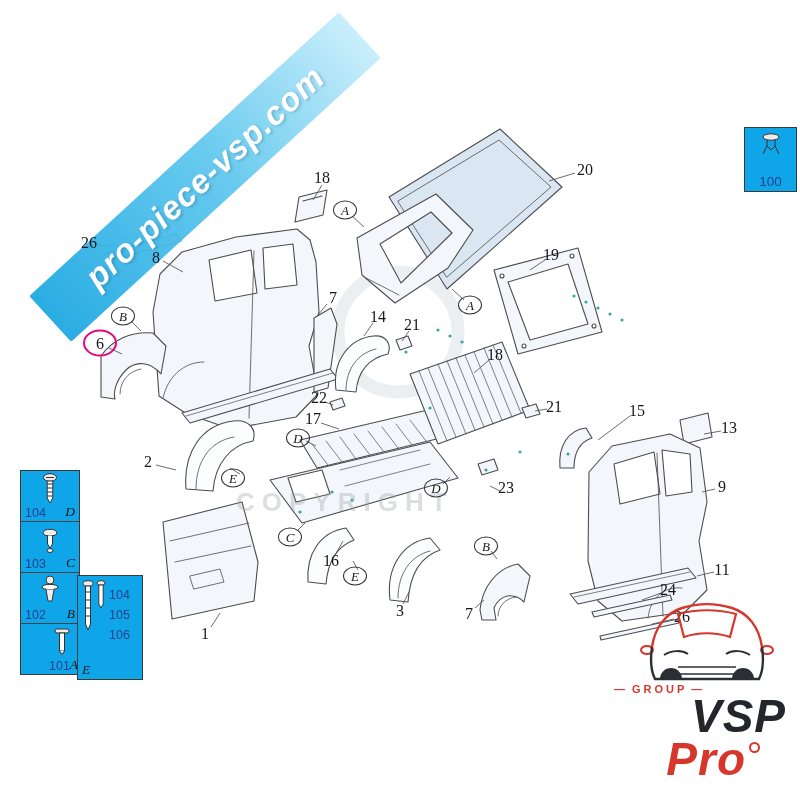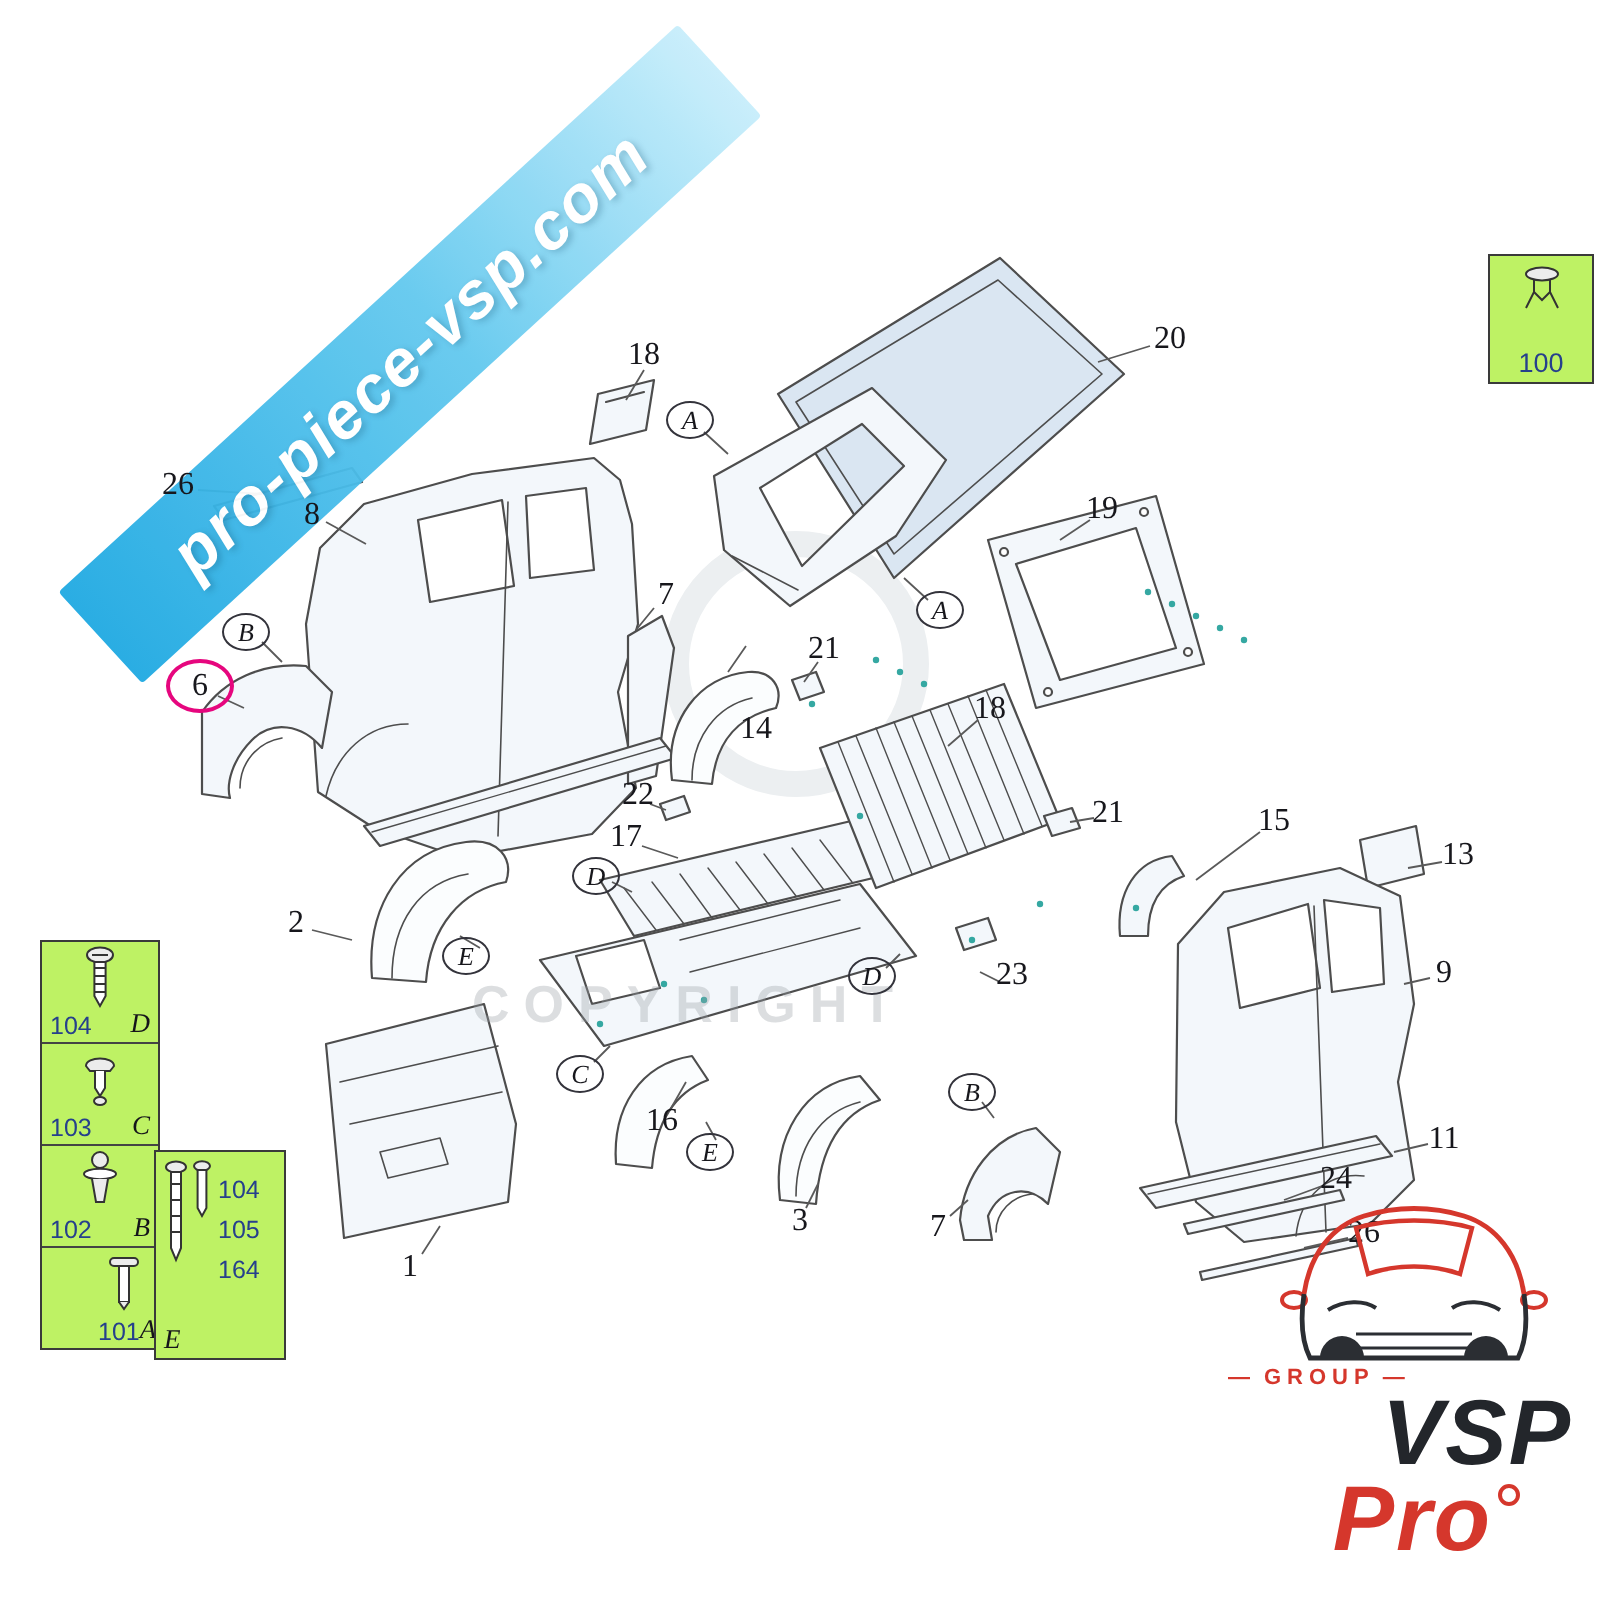--- a/index.html
+++ b/index.html
@@ -24,21 +24,21 @@
   
   .callout{position:absolute;transform:translate(-50%,-50%);
     font-family:"Liberation Serif",serif;font-size:16px;color:#17171c;white-space:nowrap;}
   .callout.letter{font-style:italic;font-size:13px;width:22px;height:17px;
     border:1.3px solid #33333b;border-radius:50%;
     display:flex;align-items:center;justify-content:center;}
   .callout.highlight{width:30px;height:23px;border:2.3px solid #e6067e;border-radius:50%;
     display:flex;align-items:center;justify-content:center;}
 
   
-  .legend-box{position:absolute;border:1.5px solid #3a3a3a;background:#bef264;}
+  .legend-box{position:absolute;border:1.5px solid #3a3a3a;background:#0ea5e9;}
   .legend-box.primary{left:20px;top:470px;width:58px;height:203px;display:flex;flex-direction:column;}
   .legend-cell{flex:1;border-bottom:1px solid #444;position:relative;
     display:flex;flex-direction:column;align-items:center;padding-top:2px;}
   .legend-cell:last-child{border-bottom:none;margin-left:24px;}
   .legend-bottom{position:absolute;bottom:1px;left:4px;right:4px;
     display:flex;justify-content:space-between;align-items:flex-end;}
   .legend-num{font-size:12.5px;color:#26408c;}
   .legend-letter{font-family:"Liberation Serif",serif;font-style:italic;font-size:13.5px;color:#15151a;}
   .legend-box.secondary{left:77px;top:575px;width:58px;height:97px;display:flex;padding:4px 2px 2px 4px;}
   .sec-icons{display:flex;gap:2px;align-items:flex-start;}
@@ -212,21 +212,21 @@
   </div>
 
   <div id="callouts">
       <div class="callout" style="left: 89px; top: 243px;">26</div>
       <div class="callout" style="left: 156px; top: 258px;">8</div>
       <div class="callout" style="left: 322px; top: 178px;">18</div>
       <div class="callout" style="left: 585px; top: 170px;">20</div>
       <div class="callout" style="left: 551px; top: 255px; text-align: center;">19</div>
       <div class="callout highlight" style="left: 100px; top: 343px;">6</div>
       <div class="callout" style="left: 333px; top: 298px;">7</div>
-      <div class="callout" style="left: 378px; top: 317px; margin-top: 48px;">14</div>
+      <div class="callout" style="left: 378px; top: 317px;">14</div>
       <div class="callout" style="left: 412px; top: 325px;">21</div>
       <div class="callout" style="left: 495px; top: 355px;">18</div>
       <div class="callout" style="left: 319px; top: 398px;">22</div>
       <div class="callout" style="left: 313px; top: 419px;">17</div>
       <div class="callout" style="left: 554px; top: 407px;">21</div>
       <div class="callout" style="left: 637px; top: 411px;">15</div>
       <div class="callout" style="left: 729px; top: 428px;">13</div>
       <div class="callout" style="left: 148px; top: 462px;">2</div>
       <div class="callout" style="left: 722px; top: 487px;">9</div>
       <div class="callout" style="left: 506px; top: 488px;">23</div>
@@ -304,21 +304,21 @@
           <path d="M3.5,12 H8.5 M3.5,20 H8.5 M3.5,28 H8.5 M3.5,36 H8.5" stroke="#333" fill="none"></path>
         </svg>
         <svg width="10" height="30" viewBox="0 0 10 30">
           <ellipse cx="5" cy="3" rx="4" ry="2.4" fill="#ececec" stroke="#333"></ellipse>
           <path d="M2.8,5 L2.8,24 L5,28 L7.2,24 L7.2,5 Z" fill="#fff" stroke="#333"></path>
         </svg>
       </div>
     <div class="sec-nums">
       <span class="legend-num">104</span>
       <span class="legend-num">105</span>
-      <span class="legend-num">164</span>
+      <span class="legend-num">106</span>
     </div>
     <span class="sec-letter">E</span>
   </div>
 
   <div class="legend-box topright">
     <span class="tr-icon"><svg width="26" height="30" viewBox="0 0 26 30">
           <ellipse cx="13" cy="5" rx="8" ry="3.2" fill="#ececec" stroke="#333"></ellipse>
           <path d="M9,8 L9,14 L5,22 M17,8 L17,14 L21,22" fill="none" stroke="#333"></path>
           <path d="M9,14 L13,18 L17,14" fill="none" stroke="#333"></path>
         </svg></span>

